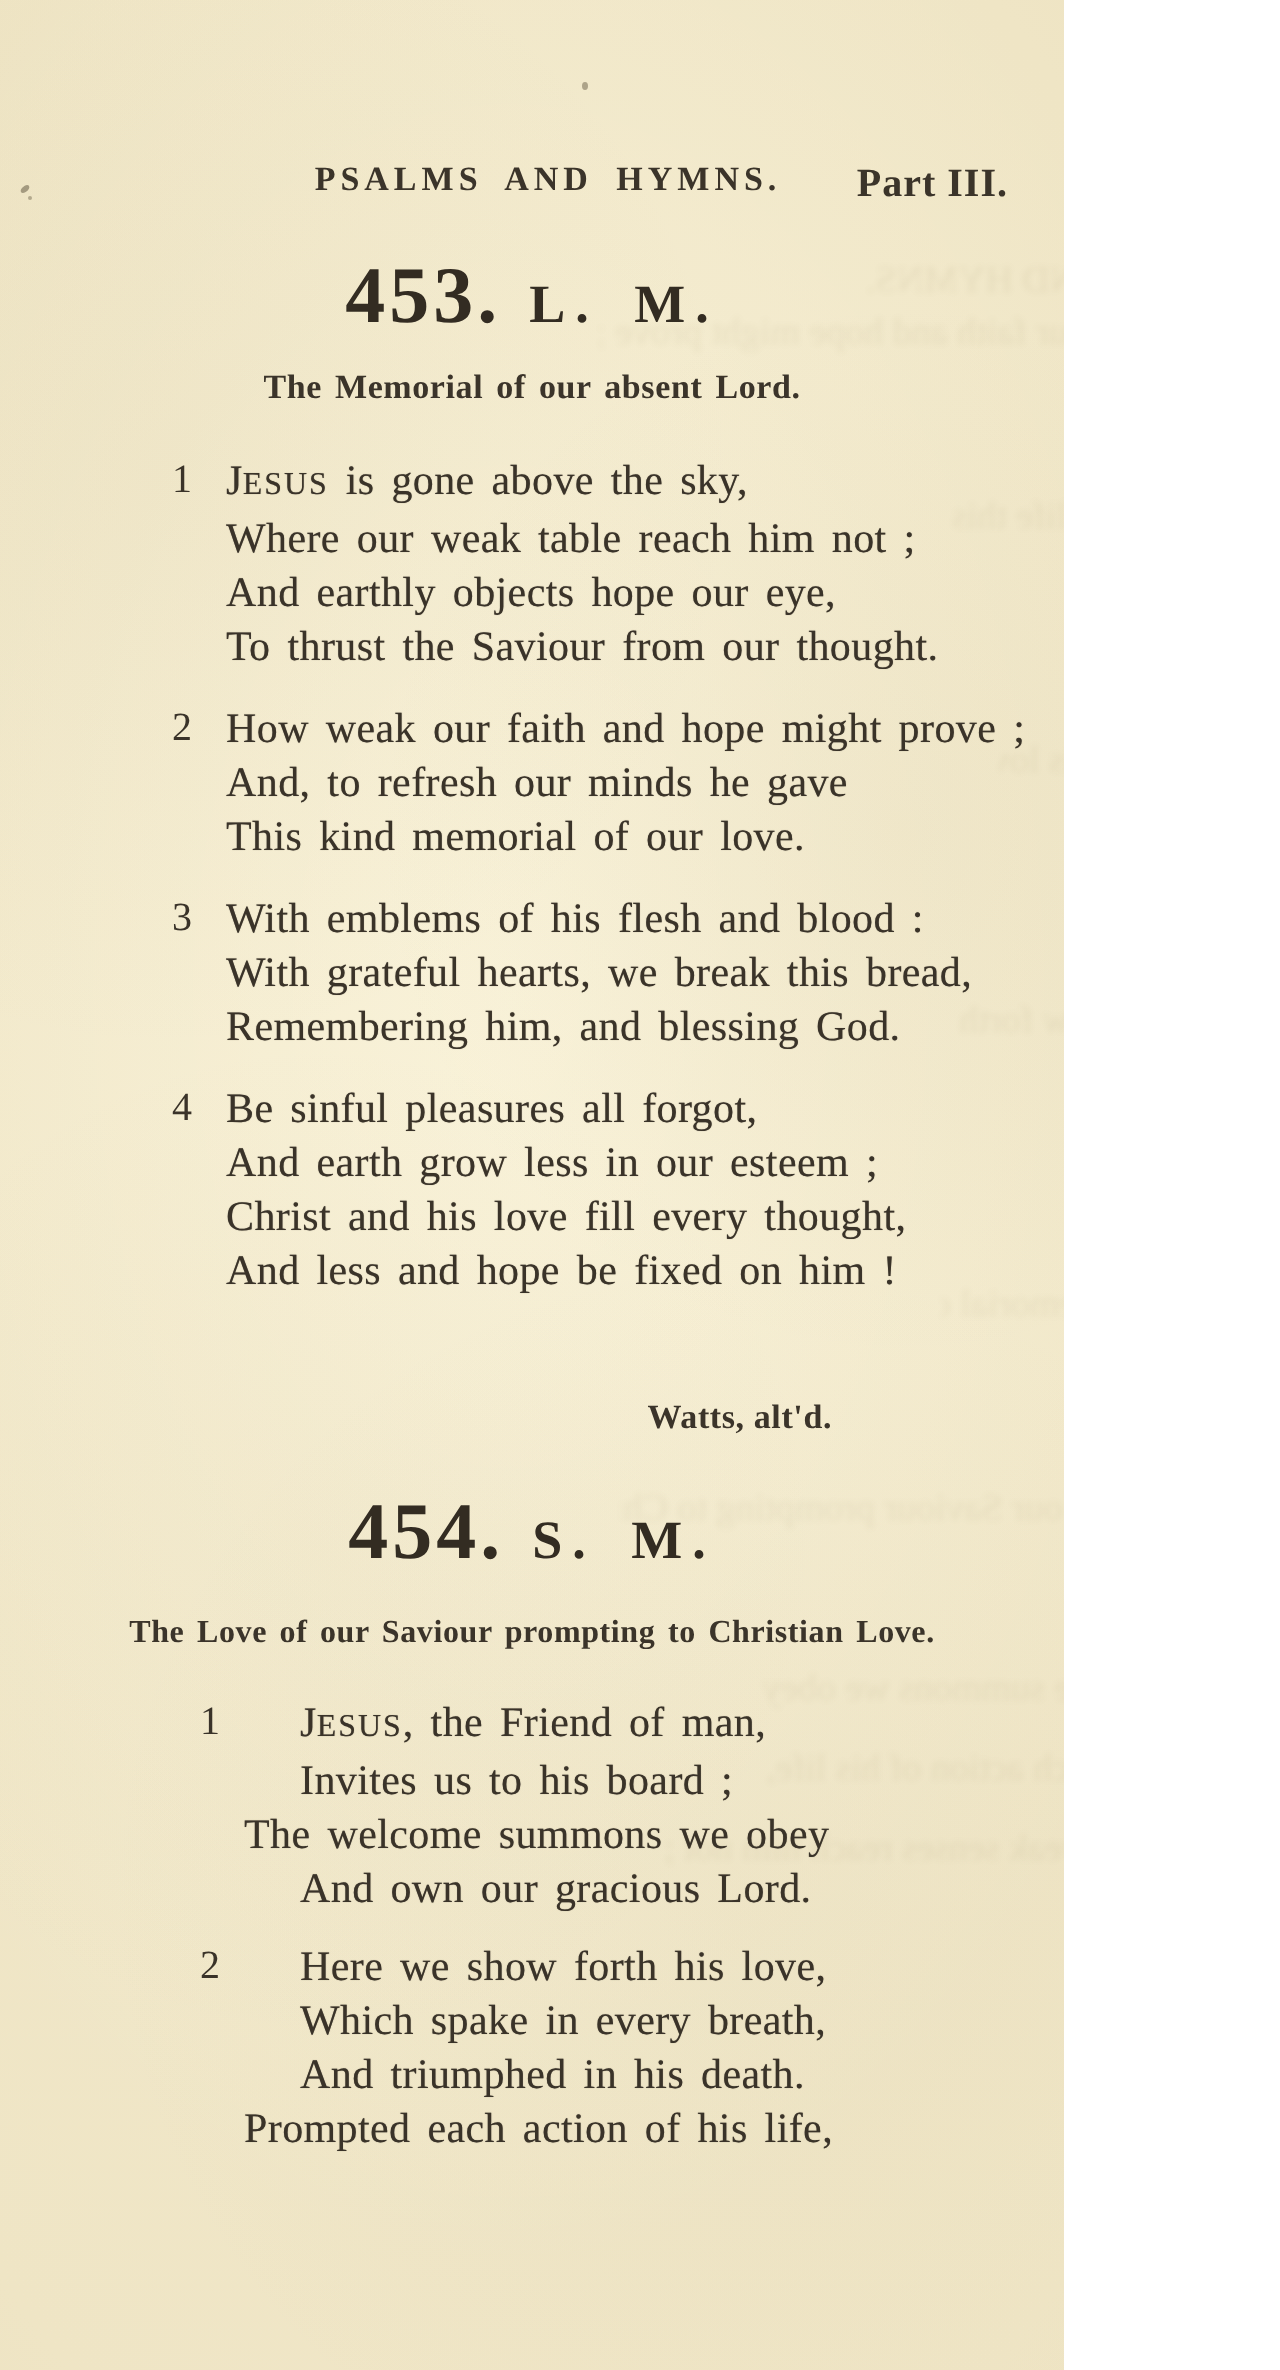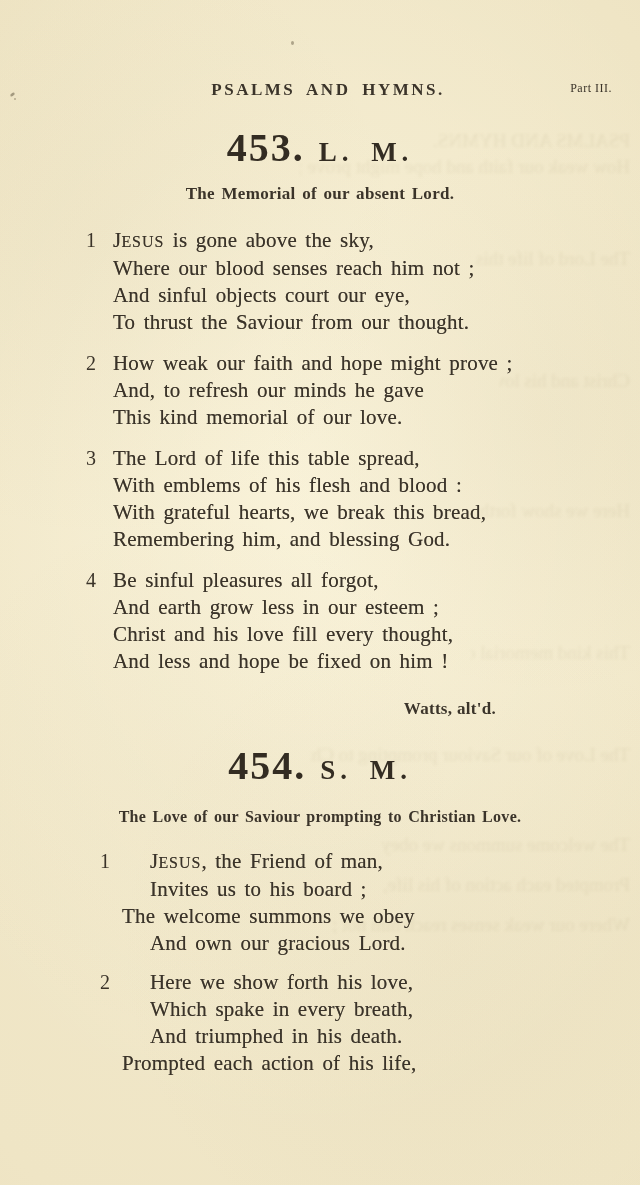--- a/index.html
+++ b/index.html
@@ -1,18 +1,18 @@
 <!DOCTYPE html>
 <html><head>
 <meta charset="utf-8">
 <style>
   html,body{margin:0;padding:0;}
   .page{
     position:relative;
-    width:640px;height:1185px;
+    width:532px;height:1185px;
     overflow:hidden;
     background:
       radial-gradient(ellipse 120% 90% at 48% 42%, rgba(255,250,228,.55) 0%, rgba(255,250,228,0) 60%),
       radial-gradient(ellipse 140% 110% at 50% 50%, #f2e9cc 0%, #efe5c5 55%, #e9deba 85%, #e0d3ac 100%);
     font-family:"Liberation Serif","DejaVu Serif",serif;
     color:#3a3329;
   }
   
   .page::after{
     content:"";position:absolute;inset:0;pointer-events:none;
@@ -30,21 +30,21 @@
   .running-title{
     position:absolute;left:0;top:0;width:100%;
     text-align:center;
     font-size:17px;font-weight:bold;
     letter-spacing:2.5px;word-spacing:5px;
     color:#3b342a;
     transform:translateX(8px);
   }
   .part-label{
     position:absolute;right:28px;top:1px;
-    font-size:12px;font-weight:normal;
+    font-size:20px;font-weight:bold;
     letter-spacing:.5px;
     color:#3b342a;
   }
 
   .hymn-title{
     position:absolute;left:0;width:100%;
     text-align:center;
     color:#332c22;
     white-space:nowrap;
   }
@@ -86,21 +86,21 @@
   .vline{
     font-size:21px;line-height:27px;
     word-spacing:3px;letter-spacing:.2px;
     white-space:nowrap;
     text-shadow:0 0 .4px rgba(58,51,41,.6);
   }
   .vline.ind{padding-left:28px;}
   .sc{font-size:.76em;letter-spacing:1px;}
 
   .attribution{
-    position:absolute;top:699px;right:144px;
+    position:absolute;top:699px;right:116px;
     font-size:17px;font-weight:bold;
     letter-spacing:.3px;
     color:#3b342a;
     margin-left:36px;
   }
 
   
   .ghost{
     position:absolute;
     font-size:19px;line-height:26px;
@@ -147,37 +147,36 @@
 
     <div class="hymn-title" id="title-453">
       <span class="num">453.</span><span class="meter">L. M.</span>
     </div>
     <div class="hymn-subtitle" id="subtitle-453">The Memorial of our absent Lord.</div>
     <div class="verses" id="verses-453">
         <div class="verse">
           <span class="vnum">1</span>
           <div class="vlines">
             <div class="vline">J<span class="sc">ESUS</span> is gone above the sky,</div>
-            <div class="vline">Where our blood senses reach him not ;</div>
-            <div class="vline">And sinful objects court our eye,</div>
+            <div class="vline">Where our weak table reach him not ;</div>
+            <div class="vline">And earthly objects hope our eye,</div>
             <div class="vline">To thrust the Saviour from our thought.</div>
           </div>
         </div>
         <div class="verse">
           <span class="vnum">2</span>
           <div class="vlines">
             <div class="vline">How weak our faith and hope might prove ;</div>
             <div class="vline">And, to refresh our minds he gave</div>
             <div class="vline">This kind memorial of our love.</div>
           </div>
         </div>
         <div class="verse">
           <span class="vnum">3</span>
           <div class="vlines">
-            <div class="vline">The Lord of life this table spread,</div>
             <div class="vline">With emblems of his flesh and blood :</div>
             <div class="vline">With grateful hearts, we break this bread,</div>
             <div class="vline">Remembering him, and blessing God.</div>
           </div>
         </div>
         <div class="verse">
           <span class="vnum">4</span>
           <div class="vlines">
             <div class="vline">Be sinful pleasures all forgot,</div>
             <div class="vline">And earth grow less in our esteem ;</div>

